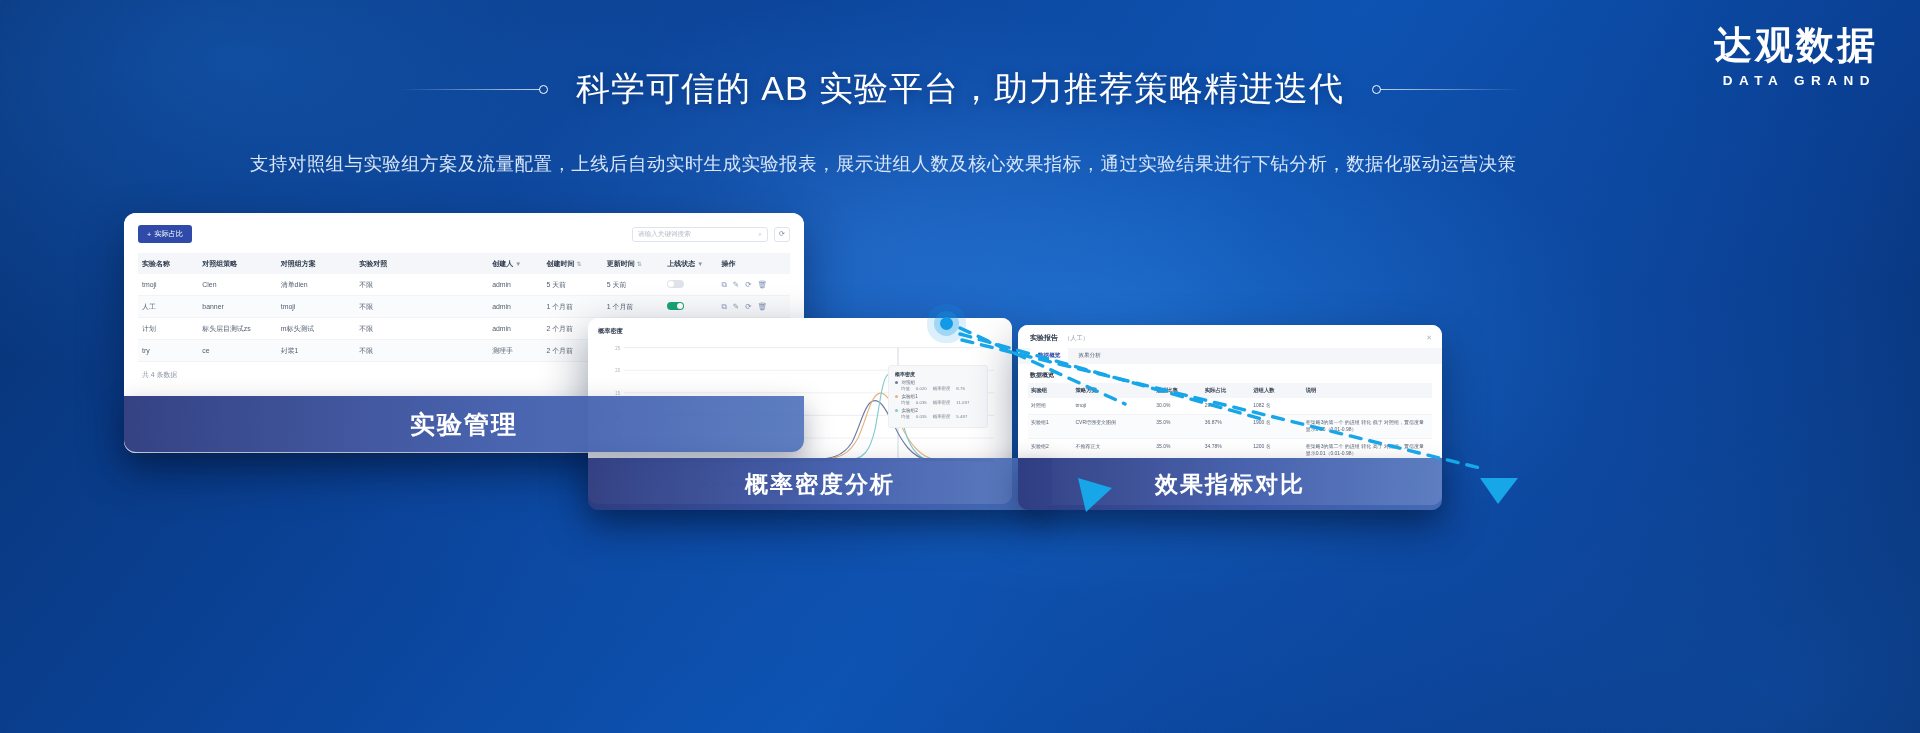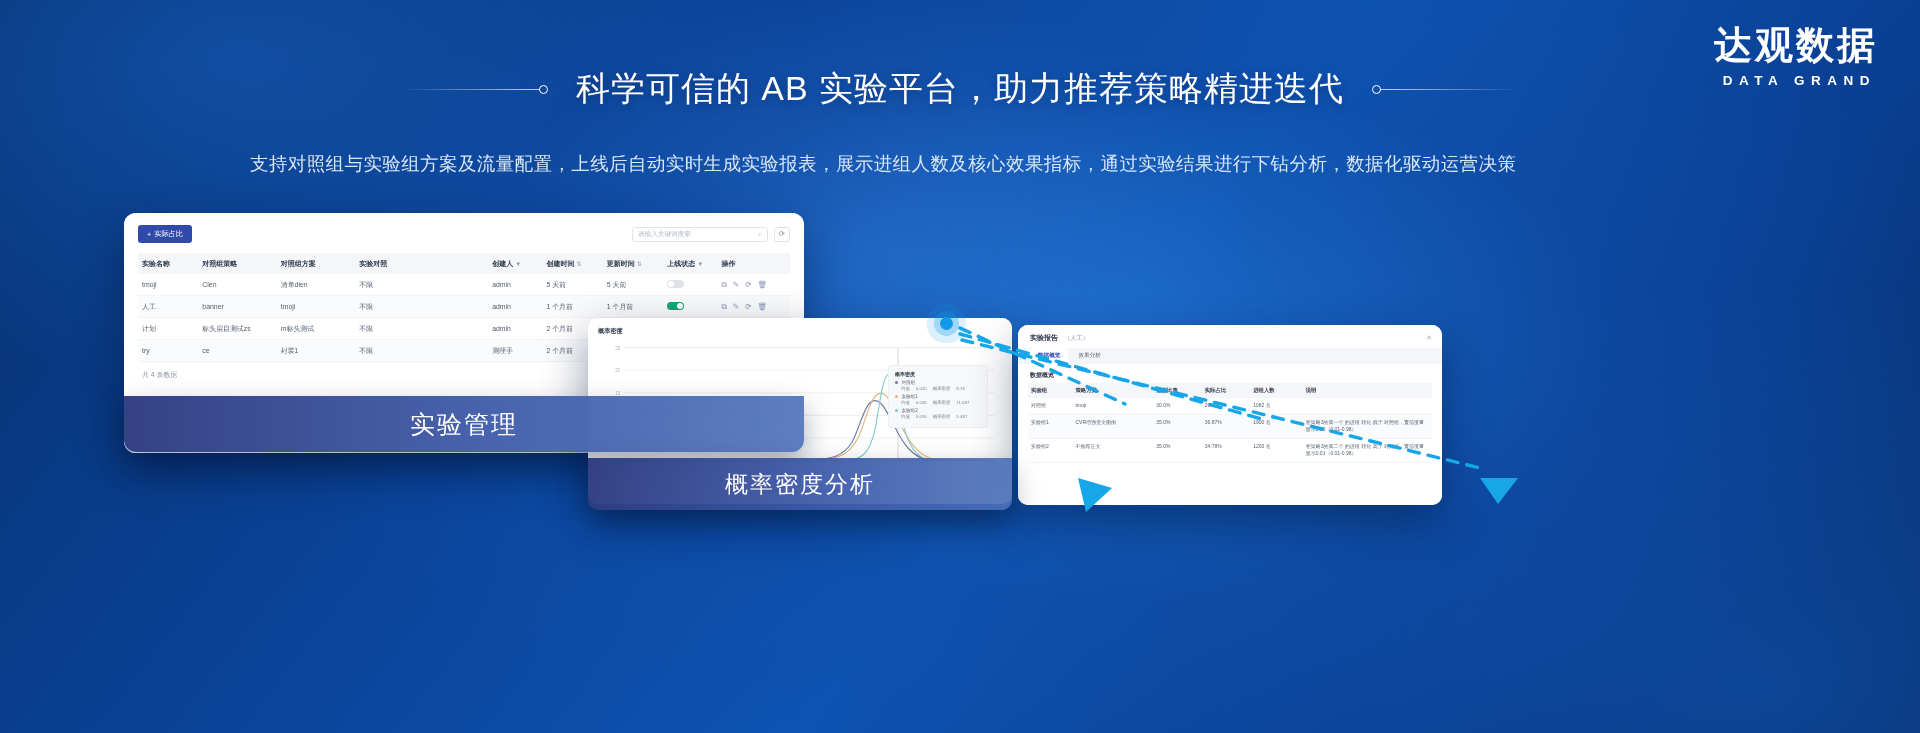--- a/index.html
+++ b/index.html
@@ -76,29 +76,29 @@
   }
   .card-body { position:relative; width:100%; height:100%; overflow:hidden; background:#fff; }
 
   
   #card1 { left:124px; top:213px; width:680px; height:240px; border-radius:12px; }
   #card1-label { left:124px; top:396px; width:680px; height:56px;
     border-radius:0 0 12px 12px; }
 
   
   #card2 { left:588px; top:318px; width:424px; height:186px; border-radius:10px; }
-  #card2-label { left:588px; top:458px; width:424px; height:52px; border-radius:0 0 10px 10px; }
+  #card2-label { left:588px; top:458px; width:464px; height:52px; border-radius:0 0 10px 10px; }
 
   
   #card3 { left:1018px; top:325px; width:424px; height:180px; border-radius:10px; }
   #card3-label { left:1018px; top:458px; width:424px; height:52px; border-radius:0 0 10px 10px; }
 
   .label-bar {
     position:absolute; display:flex; align-items:center; justify-content:center;
-    color:#fff; font-weight:400; letter-spacing:2px;
+    color:#fff; font-weight:700; letter-spacing:2px;
     background:linear-gradient(92deg, rgba(46,60,128,.97) 0%, rgba(62,90,170,.94) 55%, rgba(76,112,186,.9) 100%);
     box-shadow:0 12px 28px rgba(2,16,48,.35);
   }
   #card1-label { font-size:25px; }
   #card2-label, #card3-label { font-size:23px; }
 
   
   .app1 { position:absolute; inset:0; padding:12px 14px 0 14px; font-size:7.2px; color:#3d4a5c; }
   .app1-top { display:flex; align-items:center; justify-content:space-between; margin-bottom:10px; }
   .btn-primary {
@@ -473,20 +473,21 @@
               <td>在策略3的第二个 的进组 转化 高于 对照组，置信度量 显示0.01（0.01-0.98）</td>
             </tr>
           </tbody>
         </table>
       </div>
     </div>
   </div>
 
   <div class="label-bar" id="card1-label">实验管理</div>
   <div class="label-bar" id="card2-label">概率密度分析</div>
+  <div class="label-bar" id="card3-label">效果指标对比</div>
 
   <svg class="fx" viewBox="0 0 1920 733">
     <g stroke="#17a6e8" stroke-width="3.4" stroke-dasharray="11 9" fill="none" stroke-linecap="round">
       <path d="M960,328 L1125,404"></path>
       <path d="M960,334 L1265,420"></path>
       <path d="M962,340 L1480,468"></path>
     </g>
     <polygon points="1078,478 1112,488 1086,512" fill="#17a6e8"></polygon>
     <polygon points="1480,478 1518,478 1498,504" fill="#17a6e8"></polygon>
   </svg>

